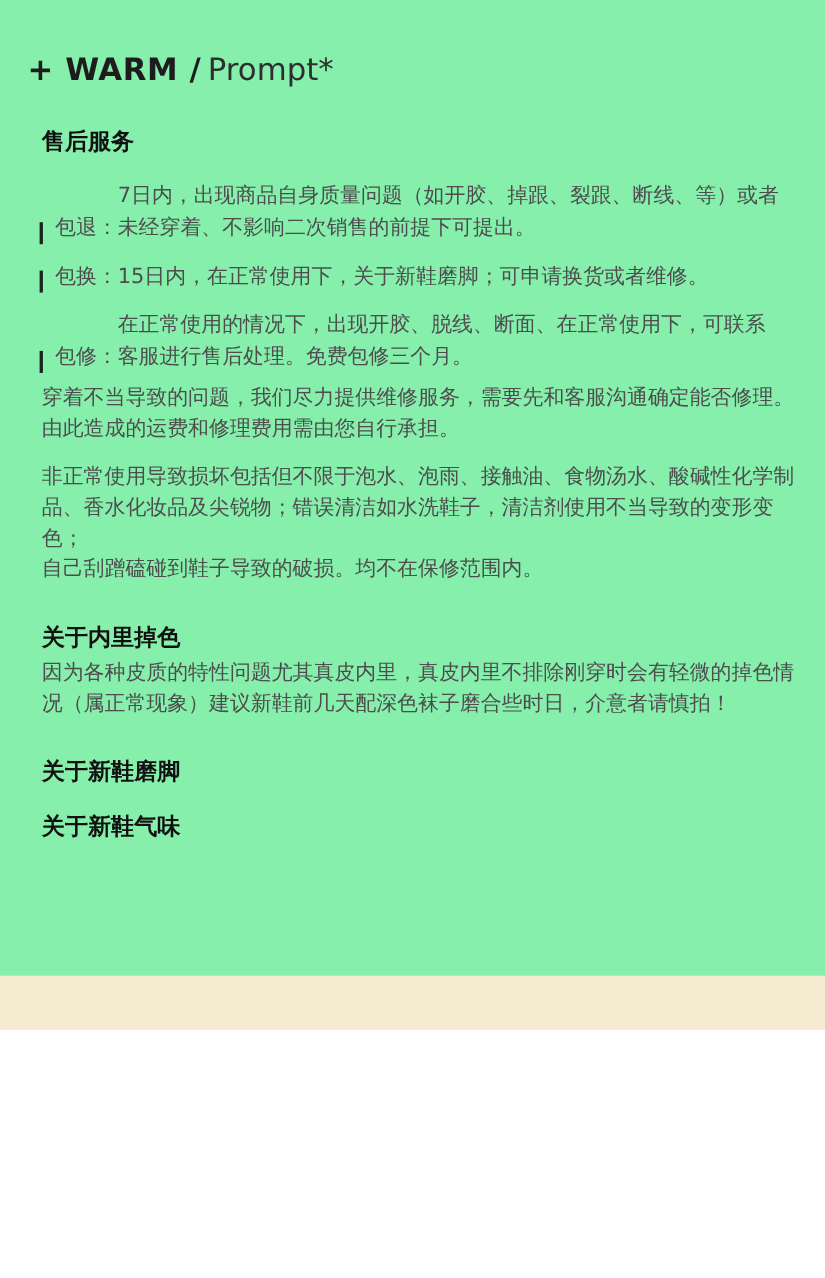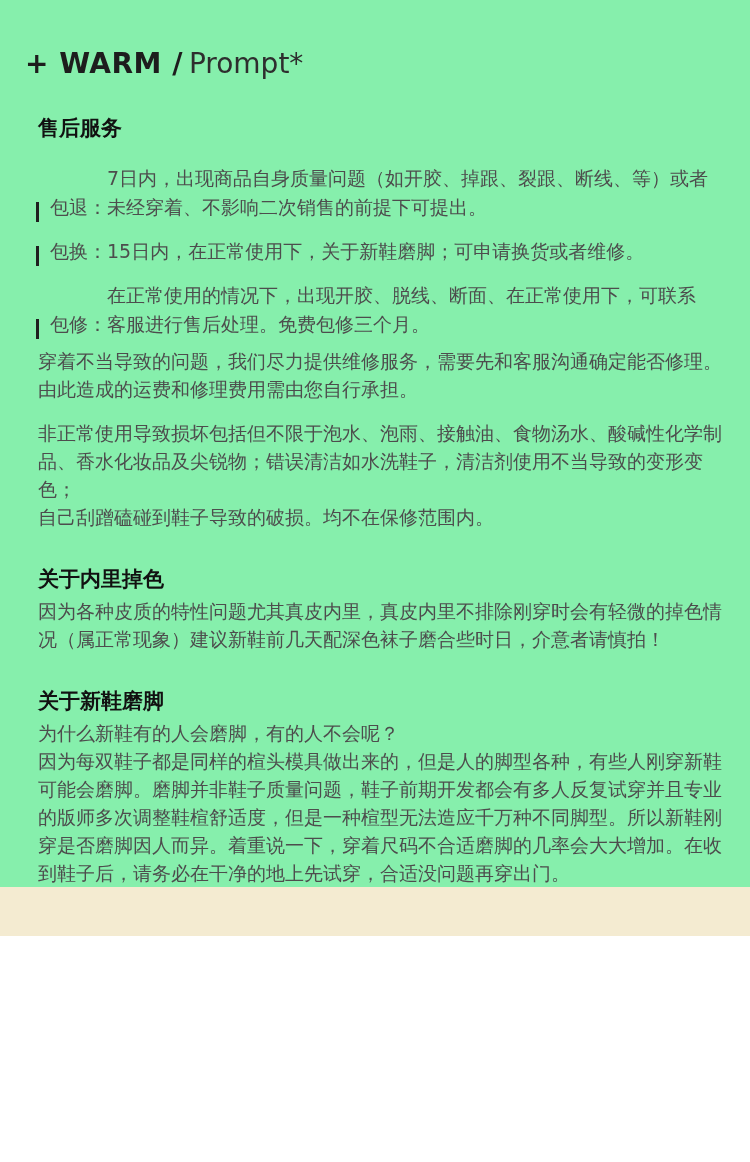--- a/index.html
+++ b/index.html
@@ -95,24 +95,18 @@
 由此造成的运费和修理费用需由您自行承担。</p>
   <p class="para">非正常使用导致损坏包括但不限于泡水、泡雨、接触油、食物汤水、酸碱性化学制
 品、香水化妆品及尖锐物；错误清洁如水洗鞋子，清洁剂使用不当导致的变形变色；
 自己刮蹭磕碰到鞋子导致的破损。均不在保修范围内。</p>
 
   <h2 class="sec-h h3">关于内里掉色</h2>
   <p class="para">因为各种皮质的特性问题尤其真皮内里，真皮内里不排除刚穿时会有轻微的掉色情
 况（属正常现象）建议新鞋前几天配深色袜子磨合些时日，介意者请慎拍！</p>
 
   <h2 class="sec-h h4">关于新鞋磨脚</h2>
-  <p class="para">为什么新鞋有的人会磨脚，有的人不会呢？
-因为每双鞋子都是同样的楦头模具做出来的，但是人的脚型各种，有些人刚穿新鞋
-可能会磨脚。磨脚并非鞋子质量问题，鞋子前期开发都会有多人反复试穿并且专业
-的版师多次调整鞋楦舒适度，但是一种楦型无法造应千万种不同脚型。所以新鞋刚
-穿是否磨脚因人而异。着重说一下，穿着尺码不合适磨脚的几率会大大增加。在收
-到鞋子后，请务必在干净的地上先试穿，合适没问题再穿出门。</p>
 
   <h2 class="sec-h h5">关于新鞋气味</h2>
 
   <div class="footer-band" style="background: rgb(244, 235, 209);"></div>
 
 </div>
 
 </body></html>

